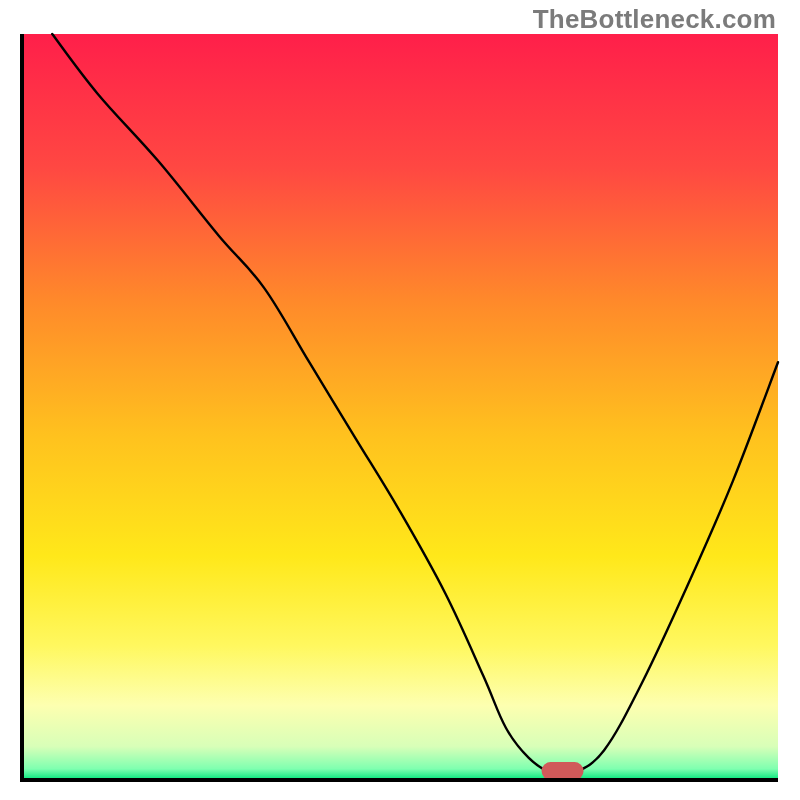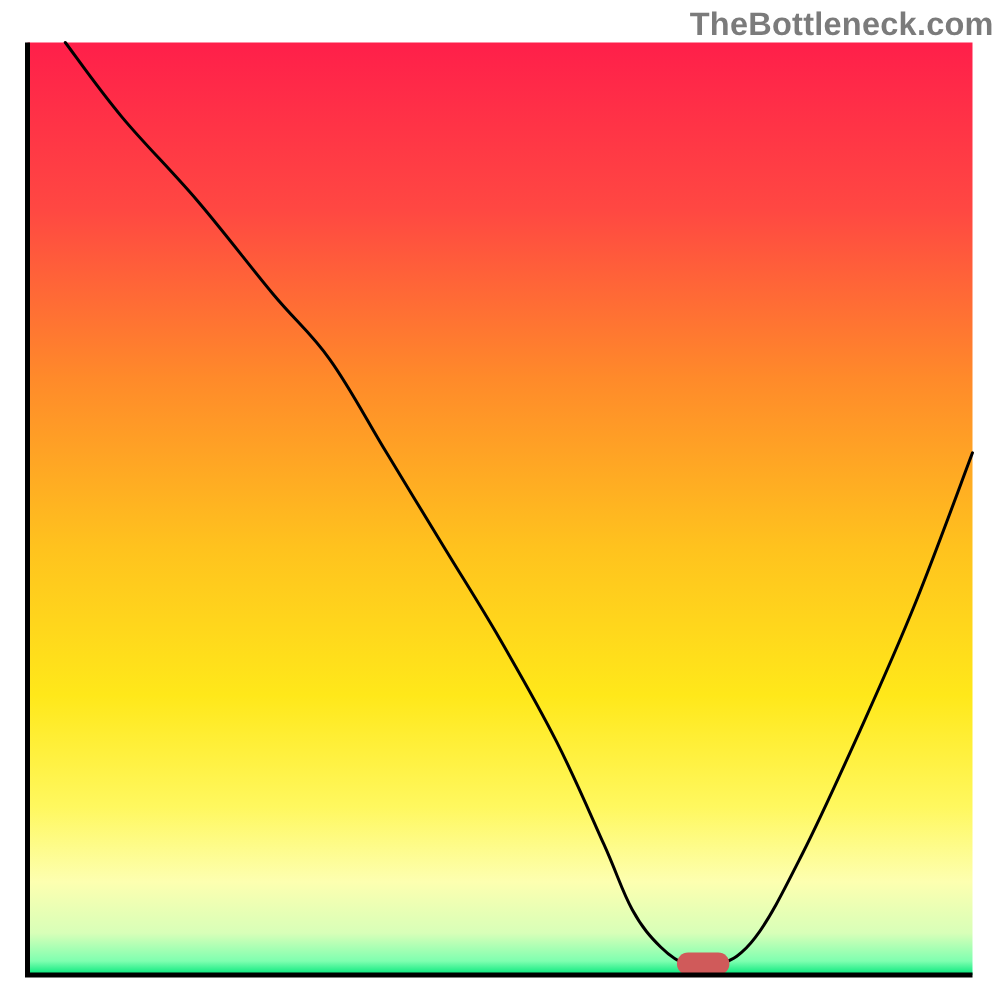--- a/index.html
+++ b/index.html
@@ -12,21 +12,21 @@
     overflow: hidden;
   }
   .frame {
     position: relative;
     width: 800px;
     height: 800px;
   }
   .watermark {
     position: absolute;
     top: 4px;
-    right: 5px;
+    right: 24px;
     font-size: 26px;
     font-weight: 600;
     color: #7b7b7b;
     letter-spacing: 0.2px;
     z-index: 10;
     font-family: Arial, Helvetica, sans-serif;
   }
   svg {
     position: absolute;
     top: 0;

